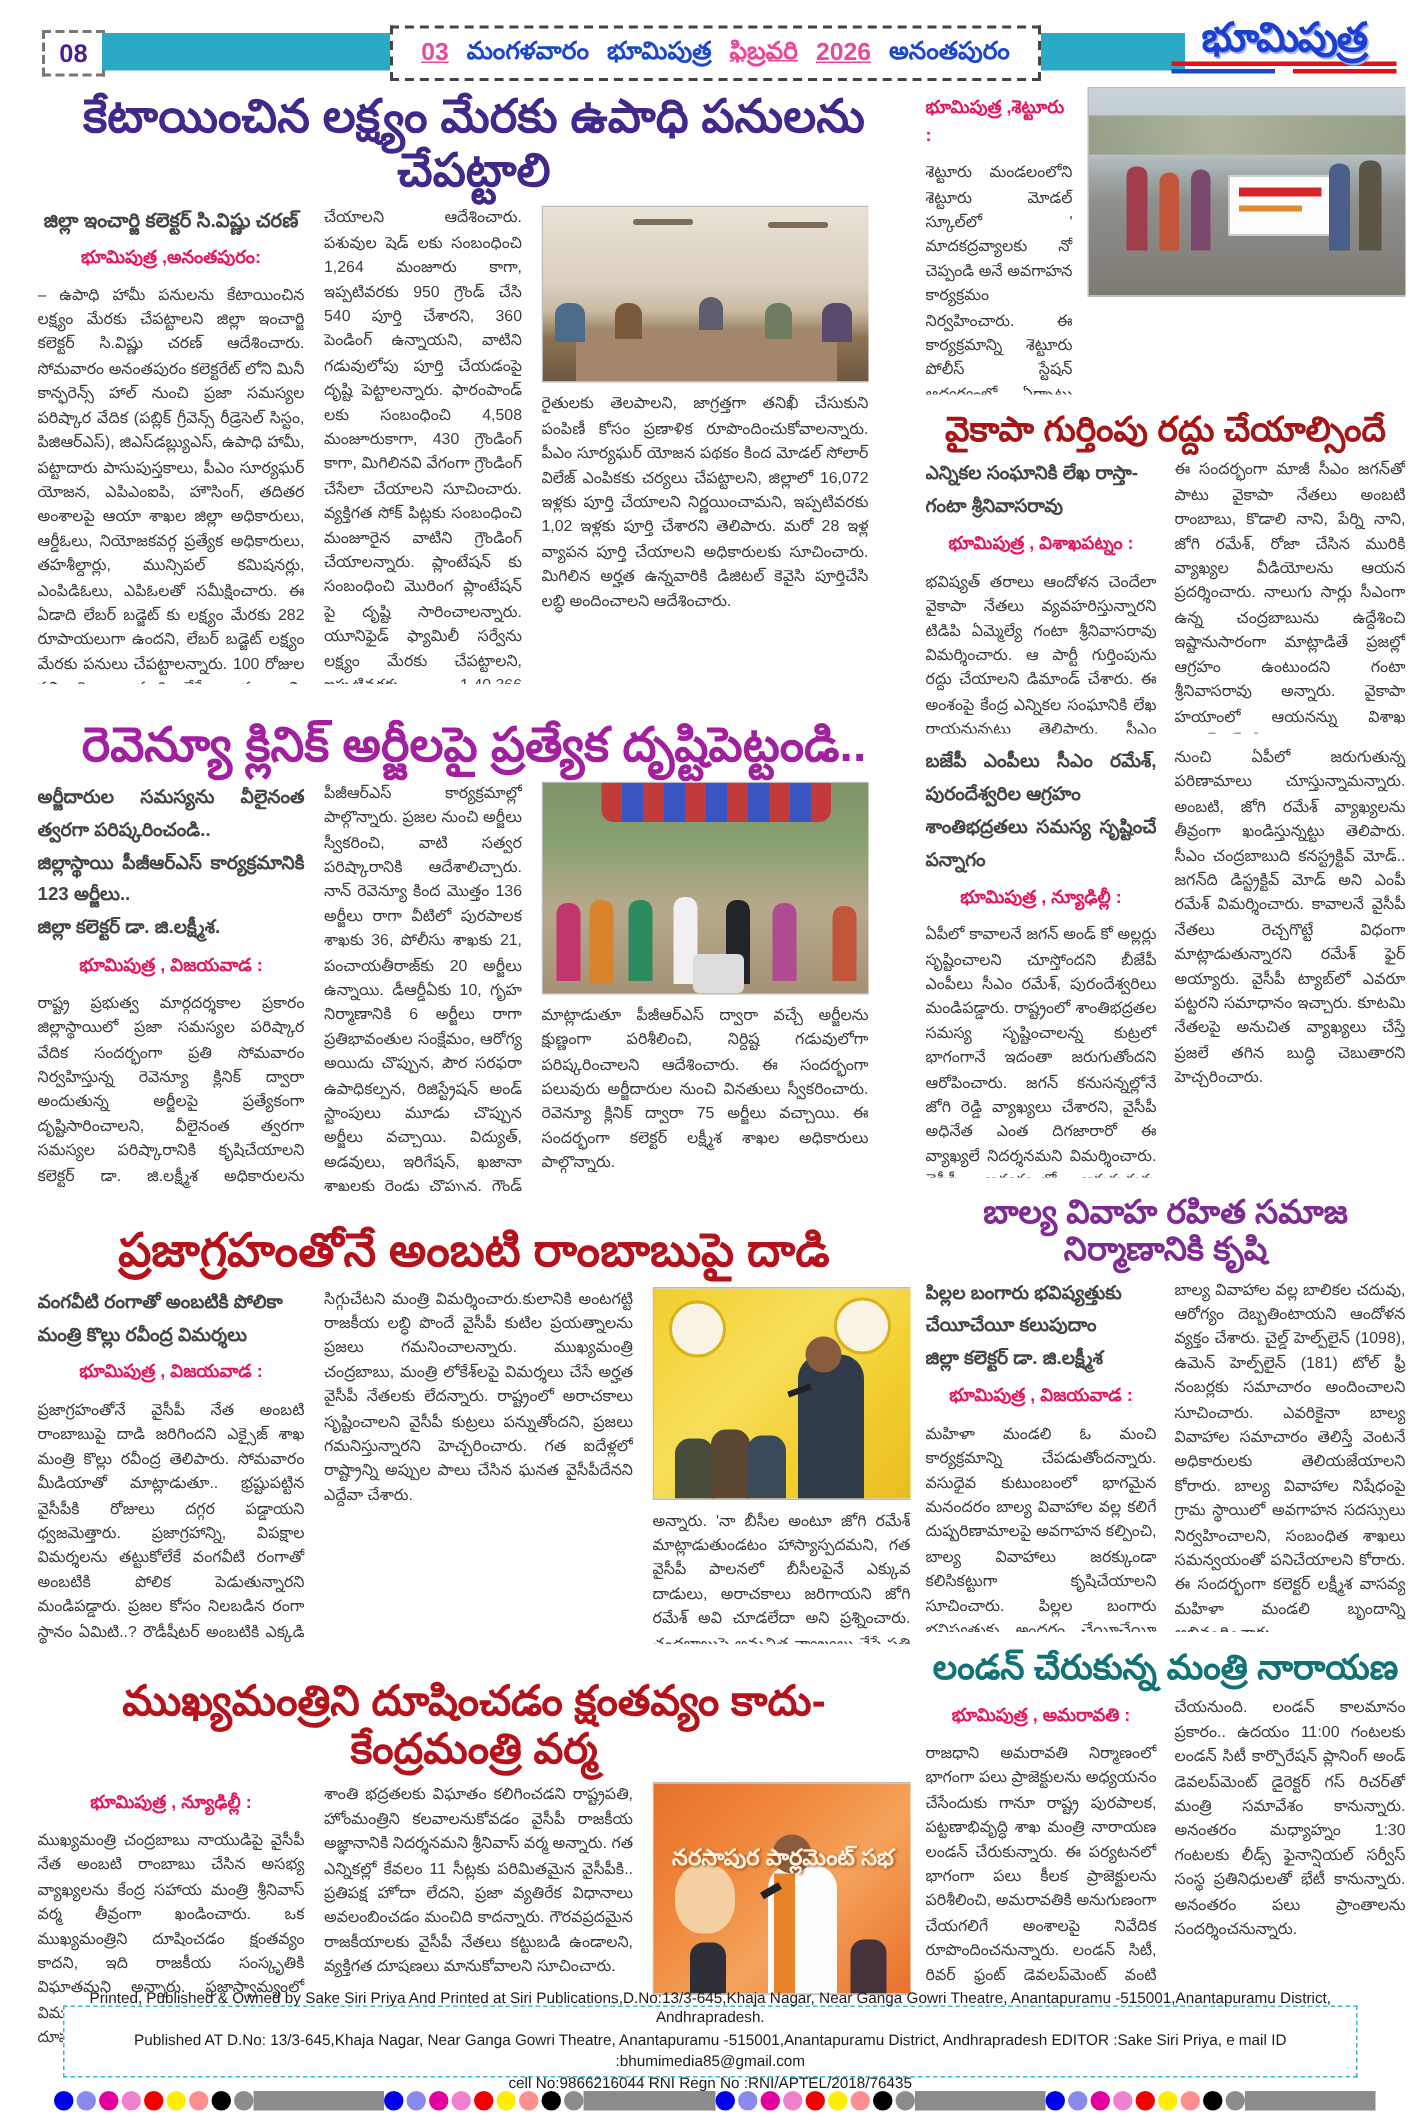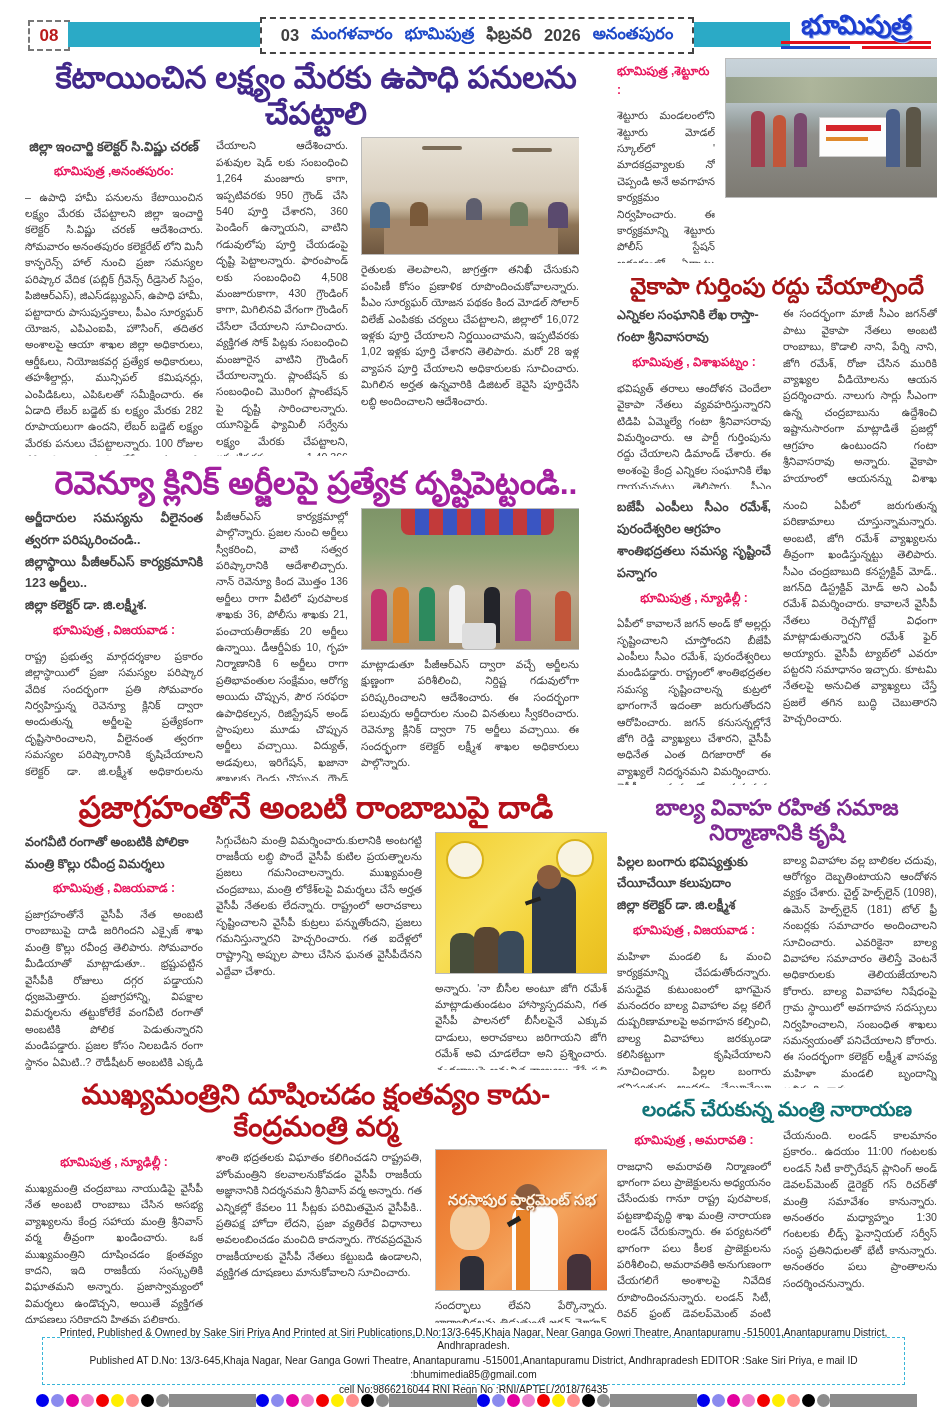--- a/index.html
+++ b/index.html
@@ -2,50 +2,50 @@
 <html><head>
 <meta charset="utf-8">
 <style>
   html,body{margin:0;padding:0;background:#ffffff;}
   .page{position:relative;width:945px;height:1418px;background:#ffffff;overflow:hidden;
         font-family:"Liberation Sans", sans-serif;color:#3a3a3a;}
 
   
   .pageno-box{position:absolute;left:28px;top:20px;width:38px;height:27px;background:#fff;
      border:2px dashed #777;display:flex;align-items:center;justify-content:center;
-     color:#b91c1c;font-weight:bold;font-size:17px;}
+     color:#4c1d95;font-weight:bold;font-size:17px;}
   .header-bar{position:absolute;left:68px;top:22px;width:722px;height:25px;background:#2baac6;}
   .date-box{position:absolute;left:260px;top:17px;width:430px;height:33px;background:#fff;
      border:2px dashed #444;display:flex;align-items:center;justify-content:center;gap:12px;
      font-weight:bold;font-size:16.5px;white-space:nowrap;}
-  .dt-red{color:#404040;} .dt-blue{color:#1d49c8;}
+  .dt-red{color:#ec4899;text-decoration:underline;} .dt-blue{color:#1d49c8;}
   .logo-wrap{position:absolute;right:14px;top:12px;width:150px;text-align:center;}
   .logo-main{color:#1d3fd0;font-weight:bold;font-size:27px;line-height:1;letter-spacing:-1px;
      text-shadow:1px 1px 0 #9db4ef;}
   .logo-under{margin-top:2px;height:3px;background:#e3111b;}
   .logo-sub{margin-top:2px;display:flex;justify-content:space-between;}
   .logo-sub i{display:block;height:3px;width:46%;background:#1d49c8;}
   .logo-sub i.r{background:#e3111b;}
 
   
   .main{position:absolute;top:58px;left:25px;width:912px;display:flex;gap:10px;}
-  .lcol{width:582px;display:flex;flex-direction:column;gap:7px;}
+  .lcol{width:582px;display:flex;flex-direction:column;gap:20px;}
   .rcol{width:320px;display:flex;flex-direction:column;gap:8px;}
   .art{overflow:hidden;}
 
   .hl{font-weight:bold;text-align:center;line-height:1.15;margin:2px 0 6px 0;}
   .hl-a1{font-size:31px;color:#42288a;}
   .hl-a4{font-size:32px;color:#a2209f;}
   .hl-a6{font-size:31px;color:#b5121b;}
   .hl-a8{font-size:28px;color:#b5121b;}
   .hl-a2{font-size:21px;color:#1f57c5;}
   .hl-a3{font-size:23px;color:#a61617;}
   .hl-a5{font-size:24px;color:#a61617;}
   .hl-a7{font-size:22px;color:#7f2b93;}
-  .hl-a9{font-size:20px;color:#127377;}
+  .hl-a9{font-size:23px;color:#127377;}
 
   .sub{font-weight:bold;color:#454545;font-size:12.5px;line-height:1.75;}
   .byline{font-weight:bold;color:#454545;font-size:13px;text-align:center;line-height:1.6;}
   .dateline{font-weight:bold;color:#e8175d;font-size:12px;text-align:center;margin:4px 0 8px 0;}
   .dateline.left{text-align:left;}
 
   .cols3{display:flex;gap:13px;}
   .cols2{display:flex;gap:12px;}
   .bcol{flex:1;font-size:10.6px;line-height:1.55;text-align:justify;color:#3a3a3a;overflow:hidden;}
   .w180{flex:0 0 178px;} .w130{flex:0 0 132px;} .w218{flex:0 0 218px;} .w170{flex:0 0 172px;}

